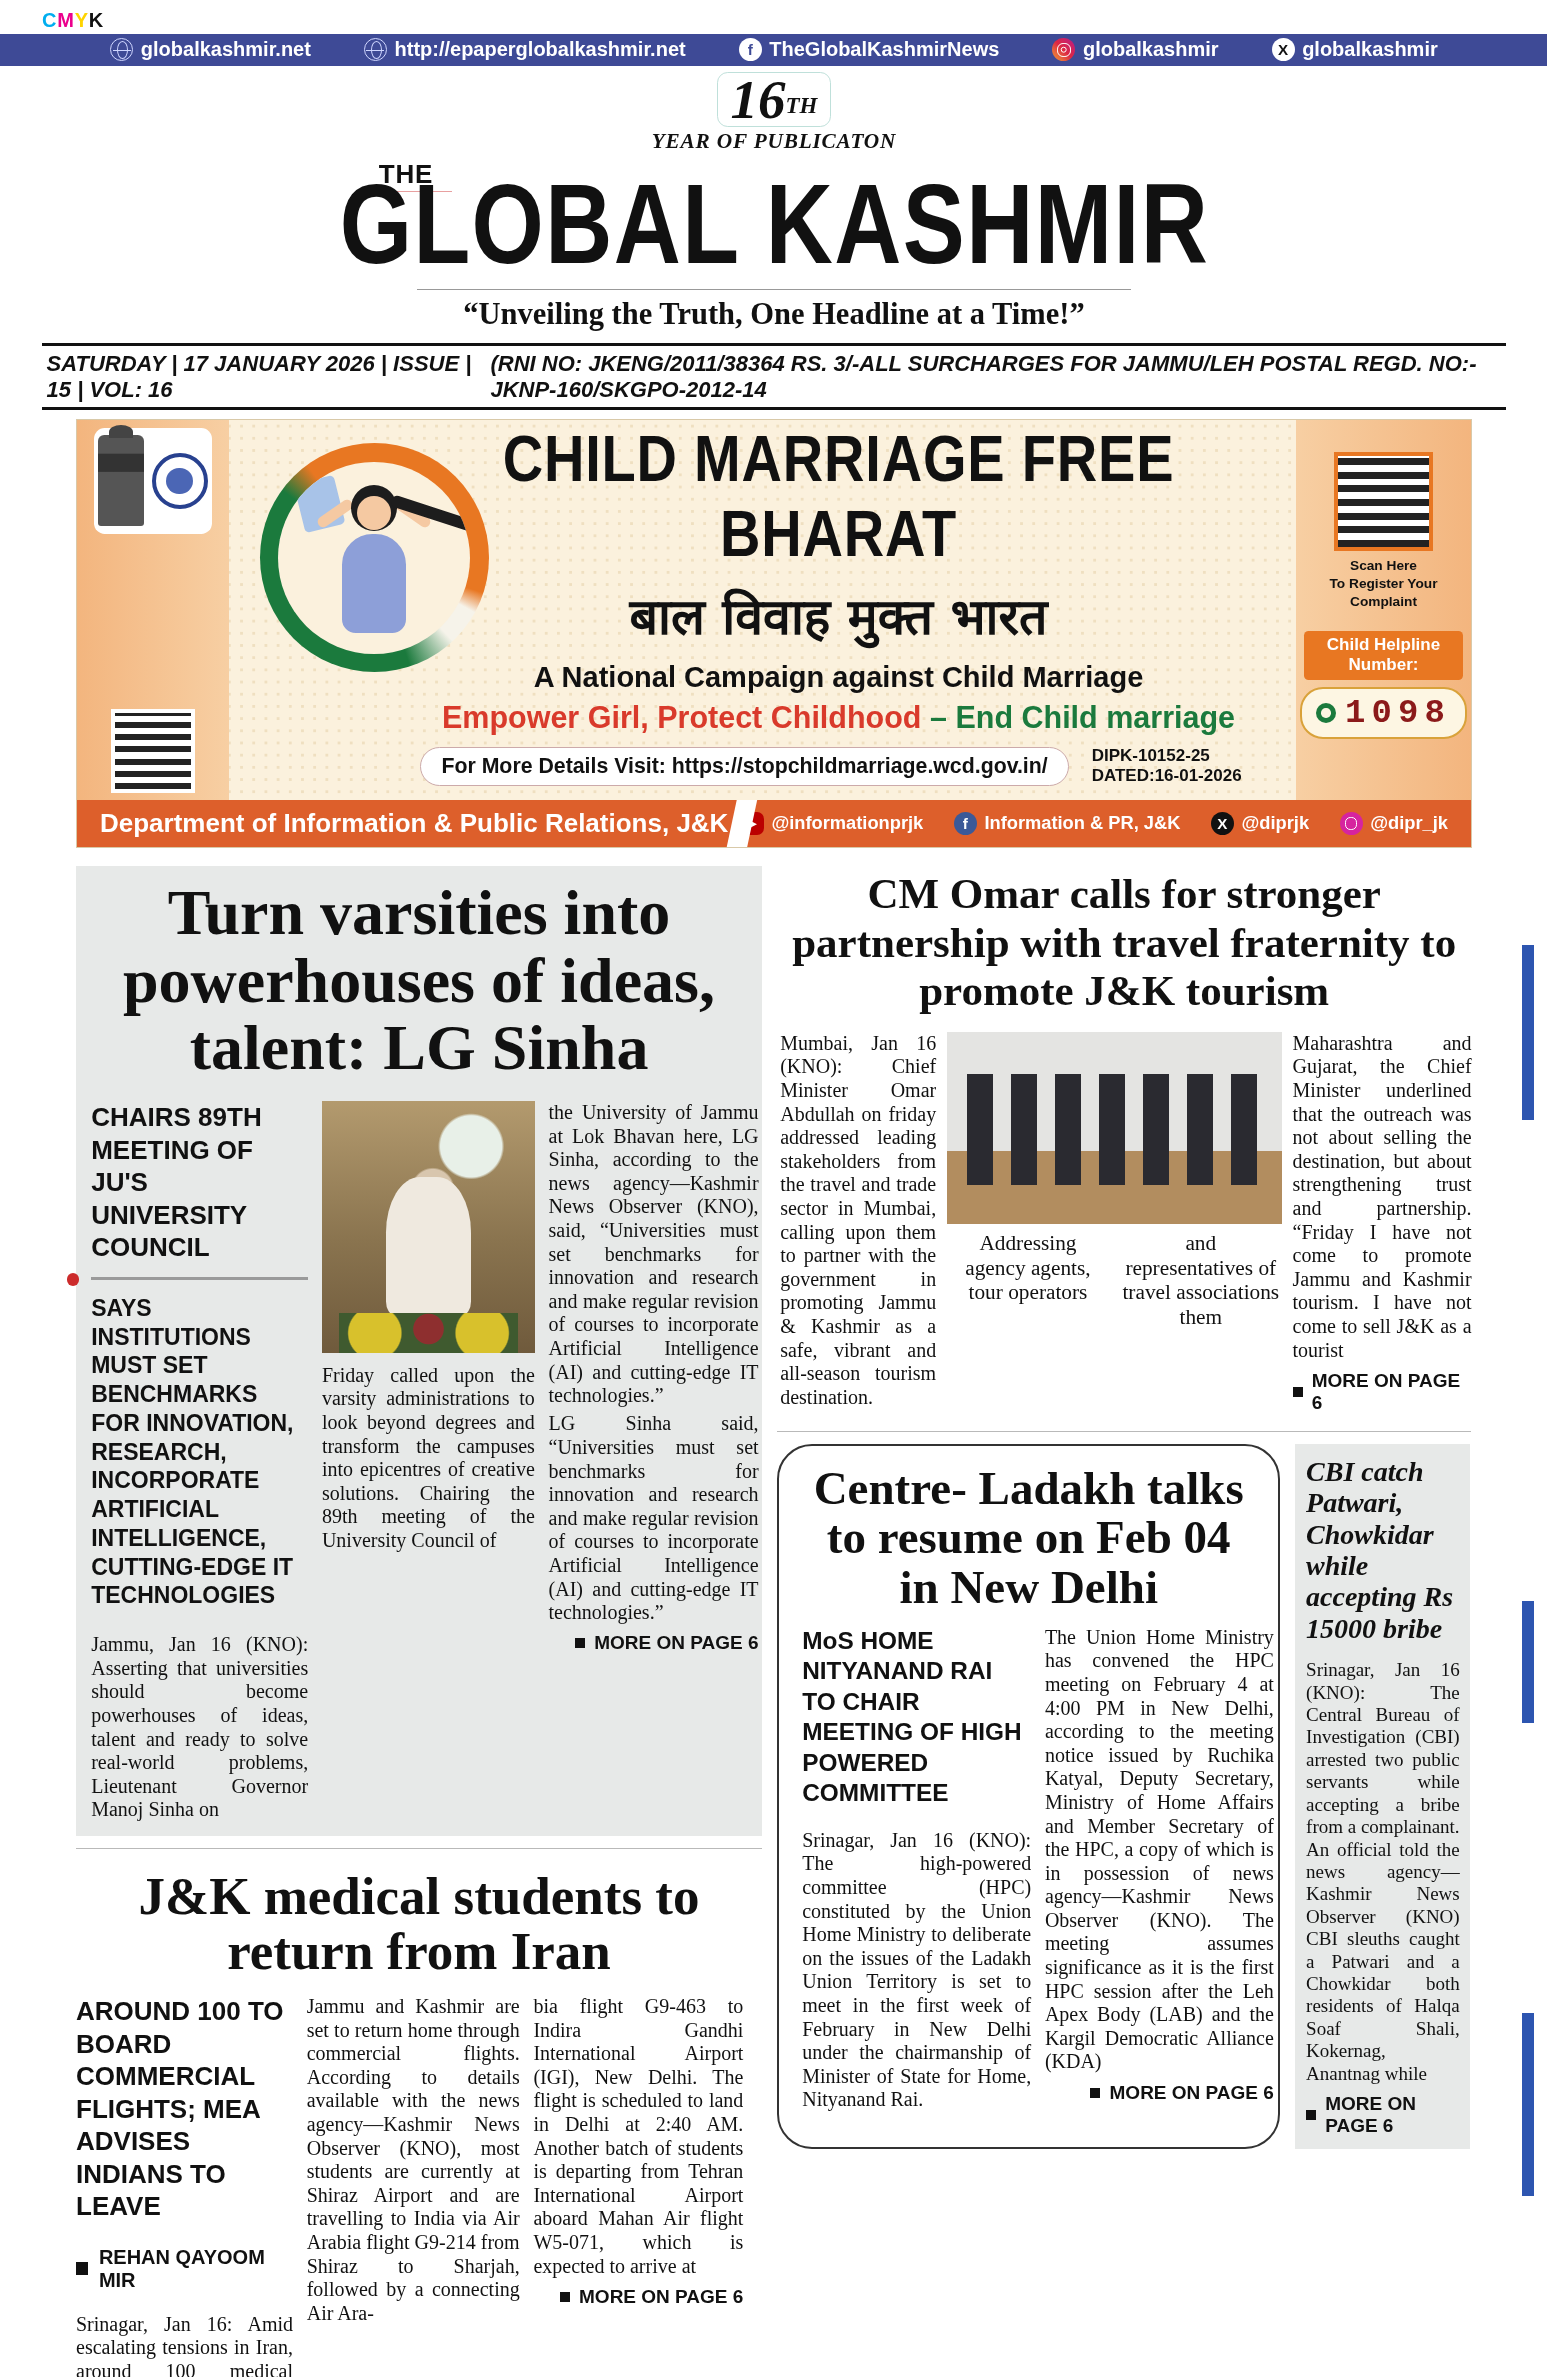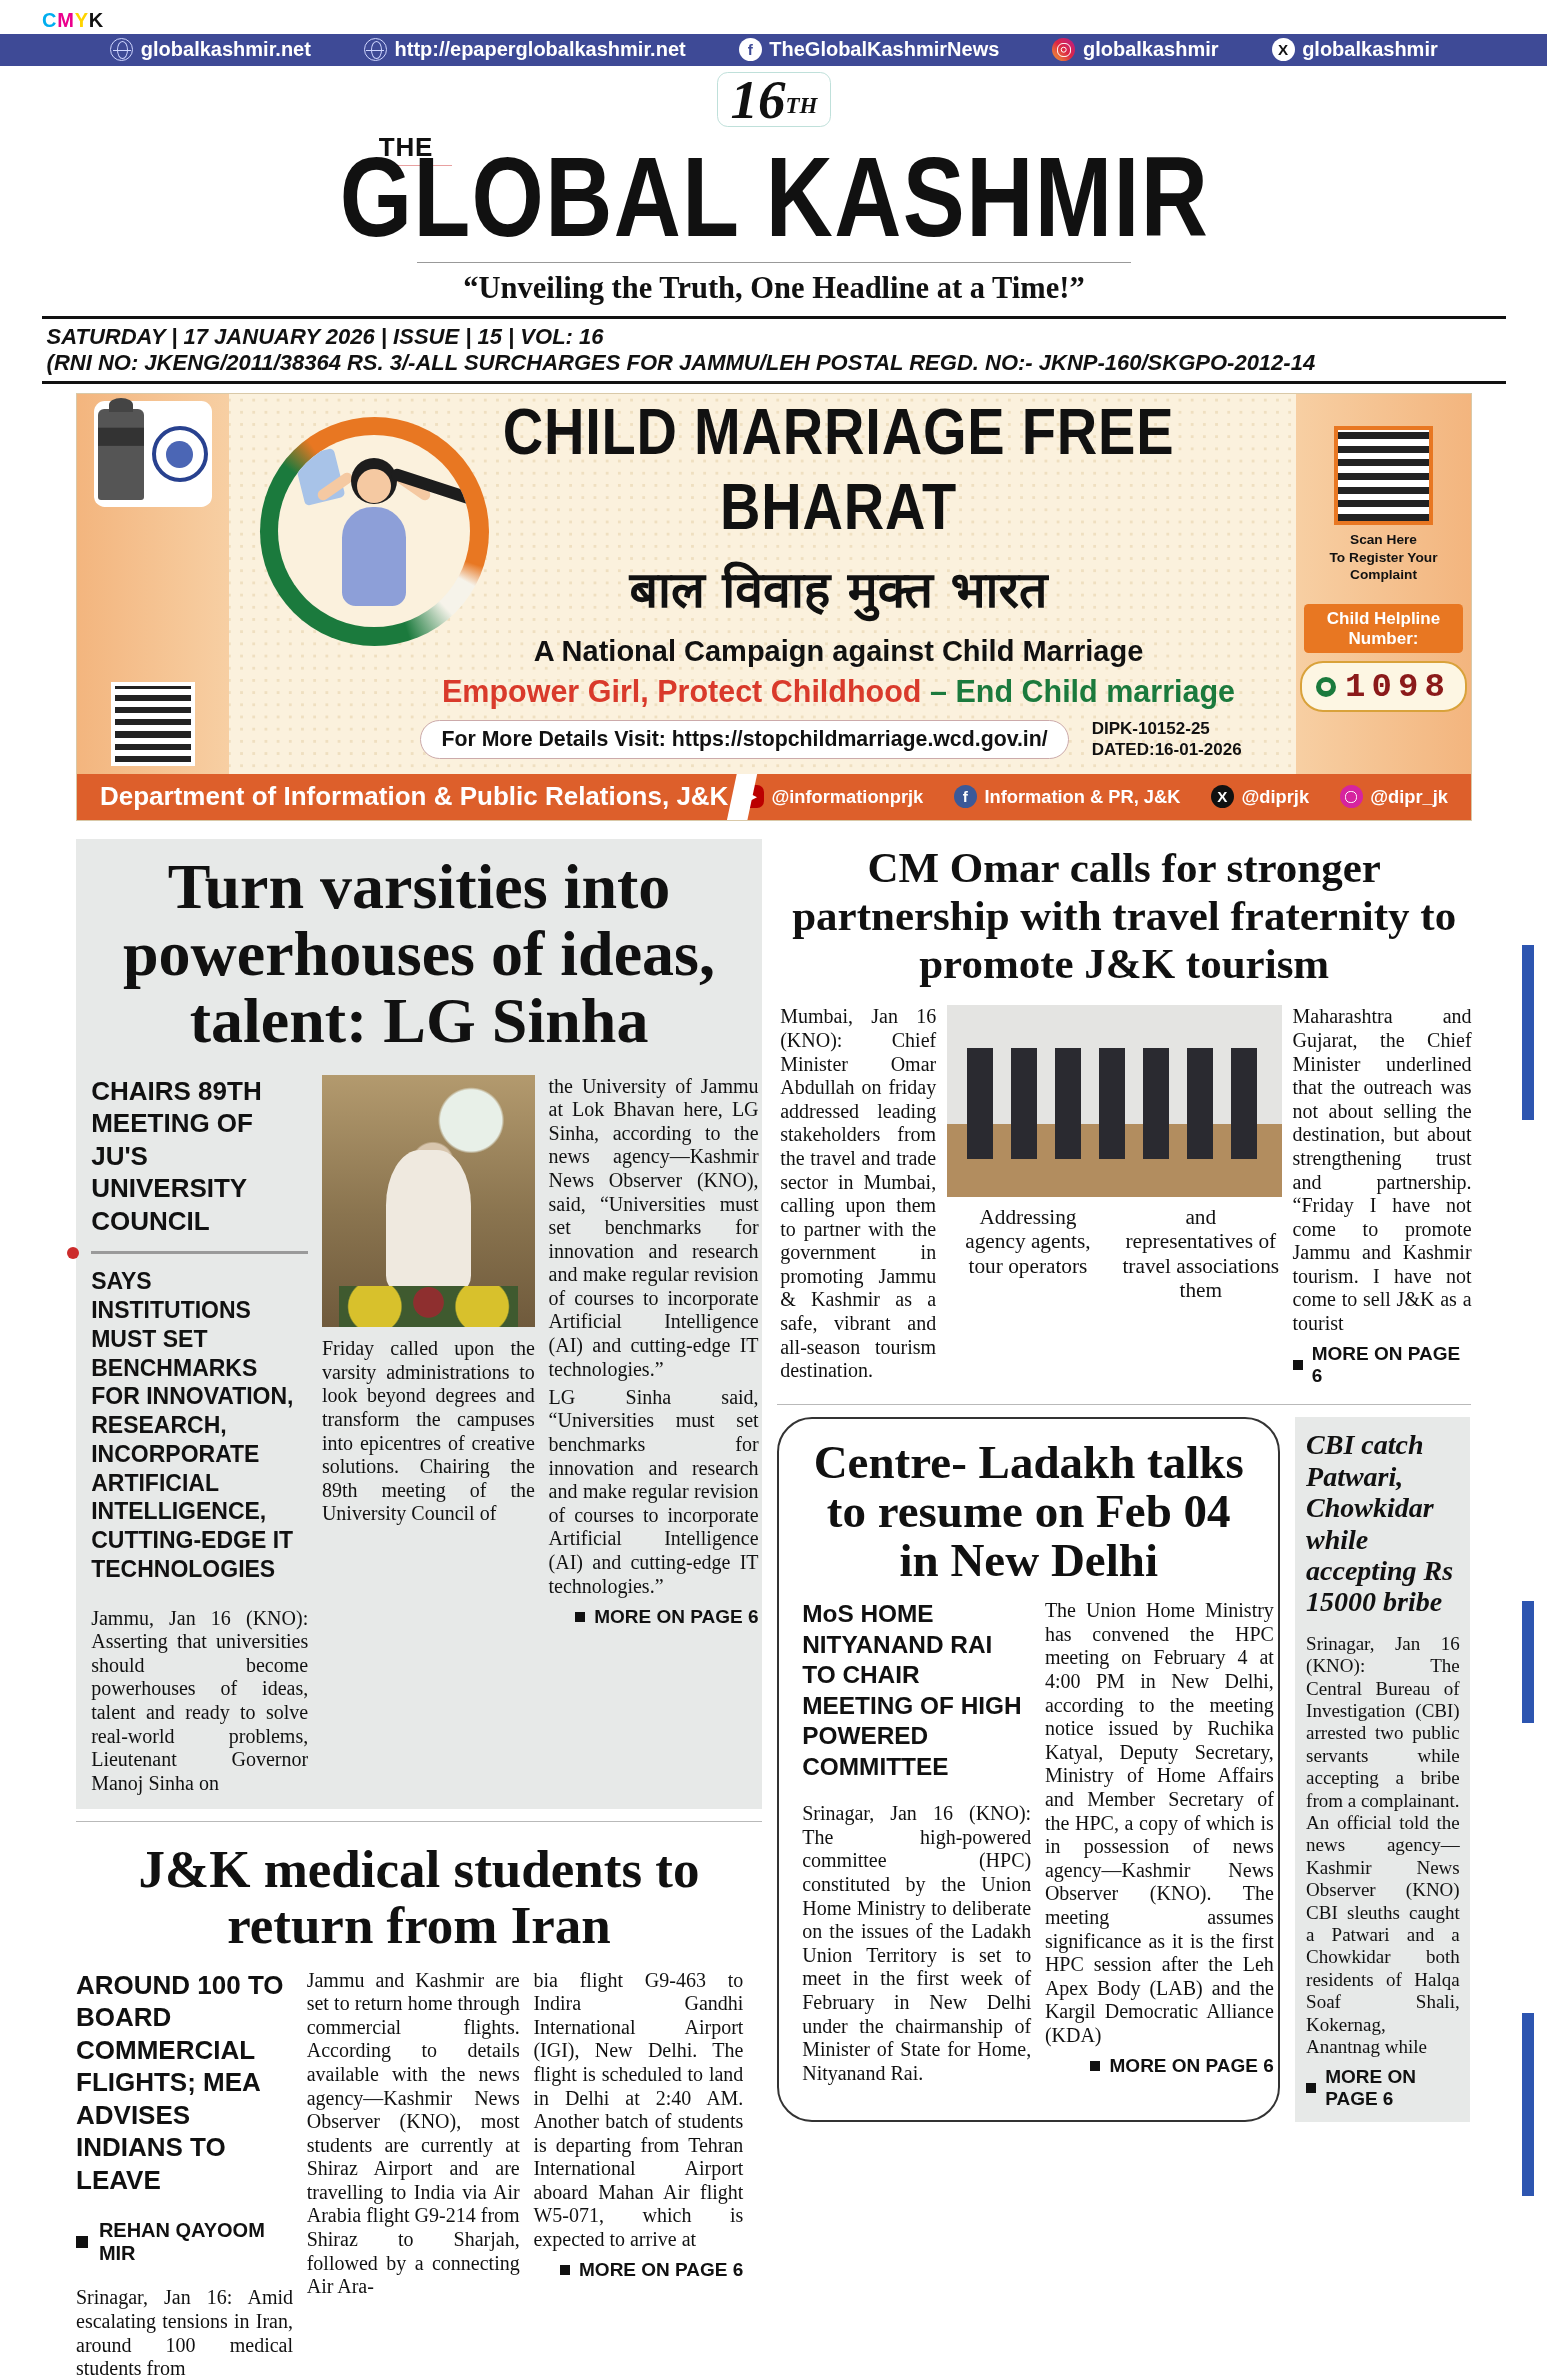--- a/index.html
+++ b/index.html
@@ -29,21 +29,21 @@
   .yr-sup { font-size:23px; vertical-align:super; }
   .yr-label { font-family:"Liberation Serif", serif; font-style:italic; font-weight:bold; font-size:21.3px; letter-spacing:0.8px; margin-top:1.5px; }
   .mast-title-row { position:relative; width:1067px; margin:0 auto; text-align:center; }
   .the { position:absolute; left:120px; top:4.6px; font-family:"Liberation Sans", sans-serif; font-weight:900; font-size:26px; letter-spacing:0.8px; }
   .the:after { content:""; display:block; width:91px; border-bottom:1.5px solid #e8a0a0; margin-top:1.5px; }
   .big-title { font-family:"Liberation Sans", sans-serif; font-weight:900; font-size:101px; line-height:1.0; letter-spacing:1.5px; transform:scale(0.92,1.12); transform-origin:center; display:inline-block; margin-top:20px; }
   .tagline { font-family:"Liberation Serif", serif; font-weight:bold; font-size:30.5px; margin-top:13.7px; border-top:1.5px solid #999; display:inline-block; padding:7.6px 46px 0 46px; }
 
   
   .dateline { margin:10.7px 42px 0 42px; border-top:3px solid #111; border-bottom:3px solid #111; padding:4.6px 4.6px;
-              display:flex; justify-content:space-between; font-family:"Liberation Sans", sans-serif; font-weight:bold; font-style:italic; font-size:22px;flex-direction:column; }
+              display:flex; justify-content:space-between; font-family:"Liberation Sans", sans-serif; font-weight:bold; font-style:italic; font-size:22px; }
 
   
   .banner { margin:9.1px 76px 0 76px; border:0.8px solid #d9c9a8; background:#fbf1dd; position:relative; }
   .banner-main { display:flex; min-height:274px; background-image:radial-gradient(#efdfc0 1.5px, transparent 1.5px); background-size:12.2px 12.2px; }
   .b-left { width:152px; background:linear-gradient(90deg,#f3b57e,#f7cfa3); padding:7.6px; display:flex; flex-direction:column; align-items:center; }
   .emblem-box { background:#fff; border-radius:10.7px; padding:7.6px 4.6px; display:flex; gap:7.6px; align-items:center; }
   .ashoka { width:46px; height:91px; background:linear-gradient(#555 20%, #333 21%, #333 40%, #555 41%); border-radius:6.1px 6.1px 3px 3px; position:relative; }
   .ashoka:before{content:"";position:absolute;top:-10.7px;left:10.7px;width:24.4px;height:13.7px;border-radius:50% 50% 0 0;background:#444;}
   .police-logo { width:56px; height:56px; border-radius:50%; border:4.6px solid #28418f; position:relative; background:#fff; }
   .police-logo:before { content:""; position:absolute; inset:10.7px; border-radius:50%; background:#4b66b5; }
@@ -179,20 +179,21 @@
     <span class="item">
         <span class="ic ic-x">X</span>
         <span>globalkashmir</span>
       </span>
   </div>
 
   <div class="masthead">
     <div class="yr-badge">
       <span class="yr-num">16</span><span class="yr-num yr-sup">TH</span>
     </div>
+    <div class="yr-label">YEAR OF PUBLICATON</div>
     <div class="mast-title-row">
       <span class="the">THE</span>
       <div class="big-title">GLOBAL KASHMIR</div>
     </div>
     <div><span class="tagline">“Unveiling the Truth, One Headline at a Time!”</span></div>
   </div>
 
   <div class="dateline">
     <span>SATURDAY | 17 JANUARY 2026 | ISSUE | 15 | VOL: 16</span>
     <span>(RNI NO: JKENG/2011/38364 RS. 3/-ALL SURCHARGES FOR JAMMU/LEH POSTAL REGD. NO:- JKNP-160/SKGPO-2012-14</span>

